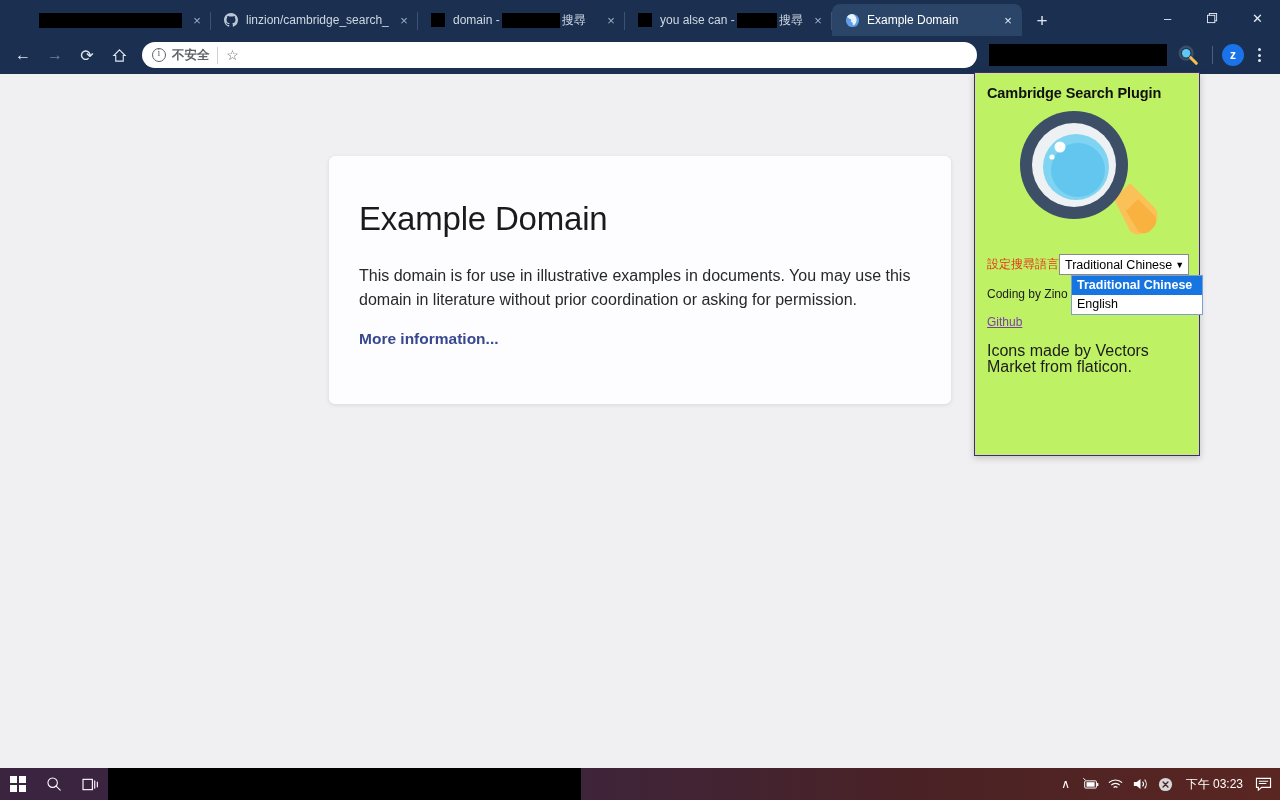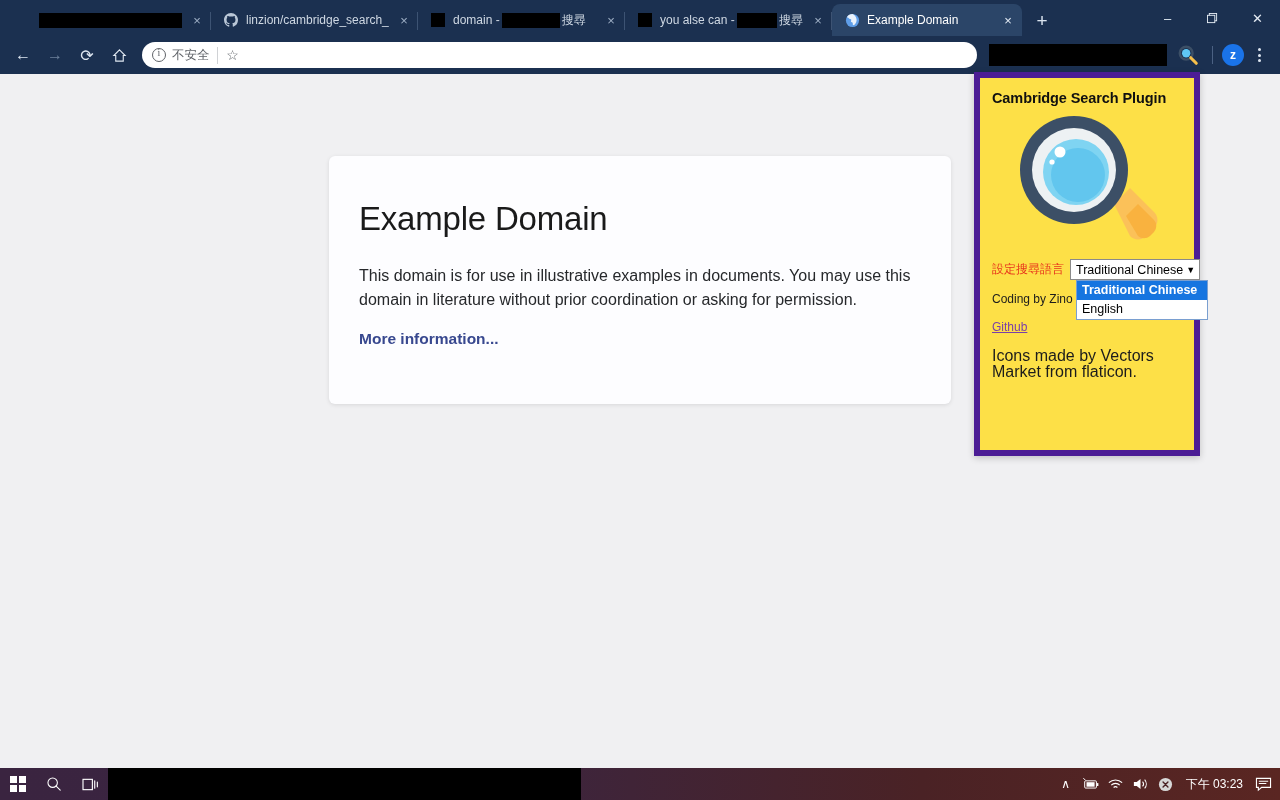--- a/index.html
+++ b/index.html
@@ -145,20 +145,21 @@
     font-size: 10px;
     font-family: "Liberation Serif", serif;
     color: #5f6368;
   }
   .nonsecure-label {
     font-size: 12.5px;
     color: #5f6368;
     padding-right: 7px;
     border-right: 1px solid #d0d2d5;
     flex: 0 0 auto;
+    font-weight: bold;
   }
   .omnibox-url {
     font-size: 13px;
     color: #202124;
     flex: 1 1 auto;
     overflow: hidden;
   }
   .star-btn {
     width: 18px; height: 18px;
     flex: 0 0 18px;
@@ -238,22 +239,22 @@
     text-decoration: none;
     font-weight: bold;
   }
 
   
   #popup {
     position: absolute;
     left: 974px; top: 72px;
     width: 226px;
     min-height: 384px;
-    background: #fde047;
-    border: 6px solid #4c1d95;
+    background: #bef264;
+    border: 1px solid #4c1d95;
     box-shadow: 0 2px 7px rgba(0,0,0,0.20);
     padding: 12px 12px 14px 12px;
     z-index: 40;
   }
   #popup h2 {
     font-size: 14.5px;
     font-weight: bold;
     color: #101010;
     margin-bottom: 6px;
     letter-spacing: -0.1px;
@@ -264,21 +265,20 @@
   }
   .popup-desc {
     font-size: 12px;
     line-height: 17px;
     color: #1c1c1c;
     margin-bottom: 12px;
   }
   .lang-row {
     display: flex;
     align-items: center;
-    gap: 6px;
     position: relative;
     margin-bottom: 12px;
   }
   .lang-label {
     font-size: 12px;
     color: #e8341c;
     flex: 0 0 auto;
     white-space: nowrap;
   }
   .select-box {

